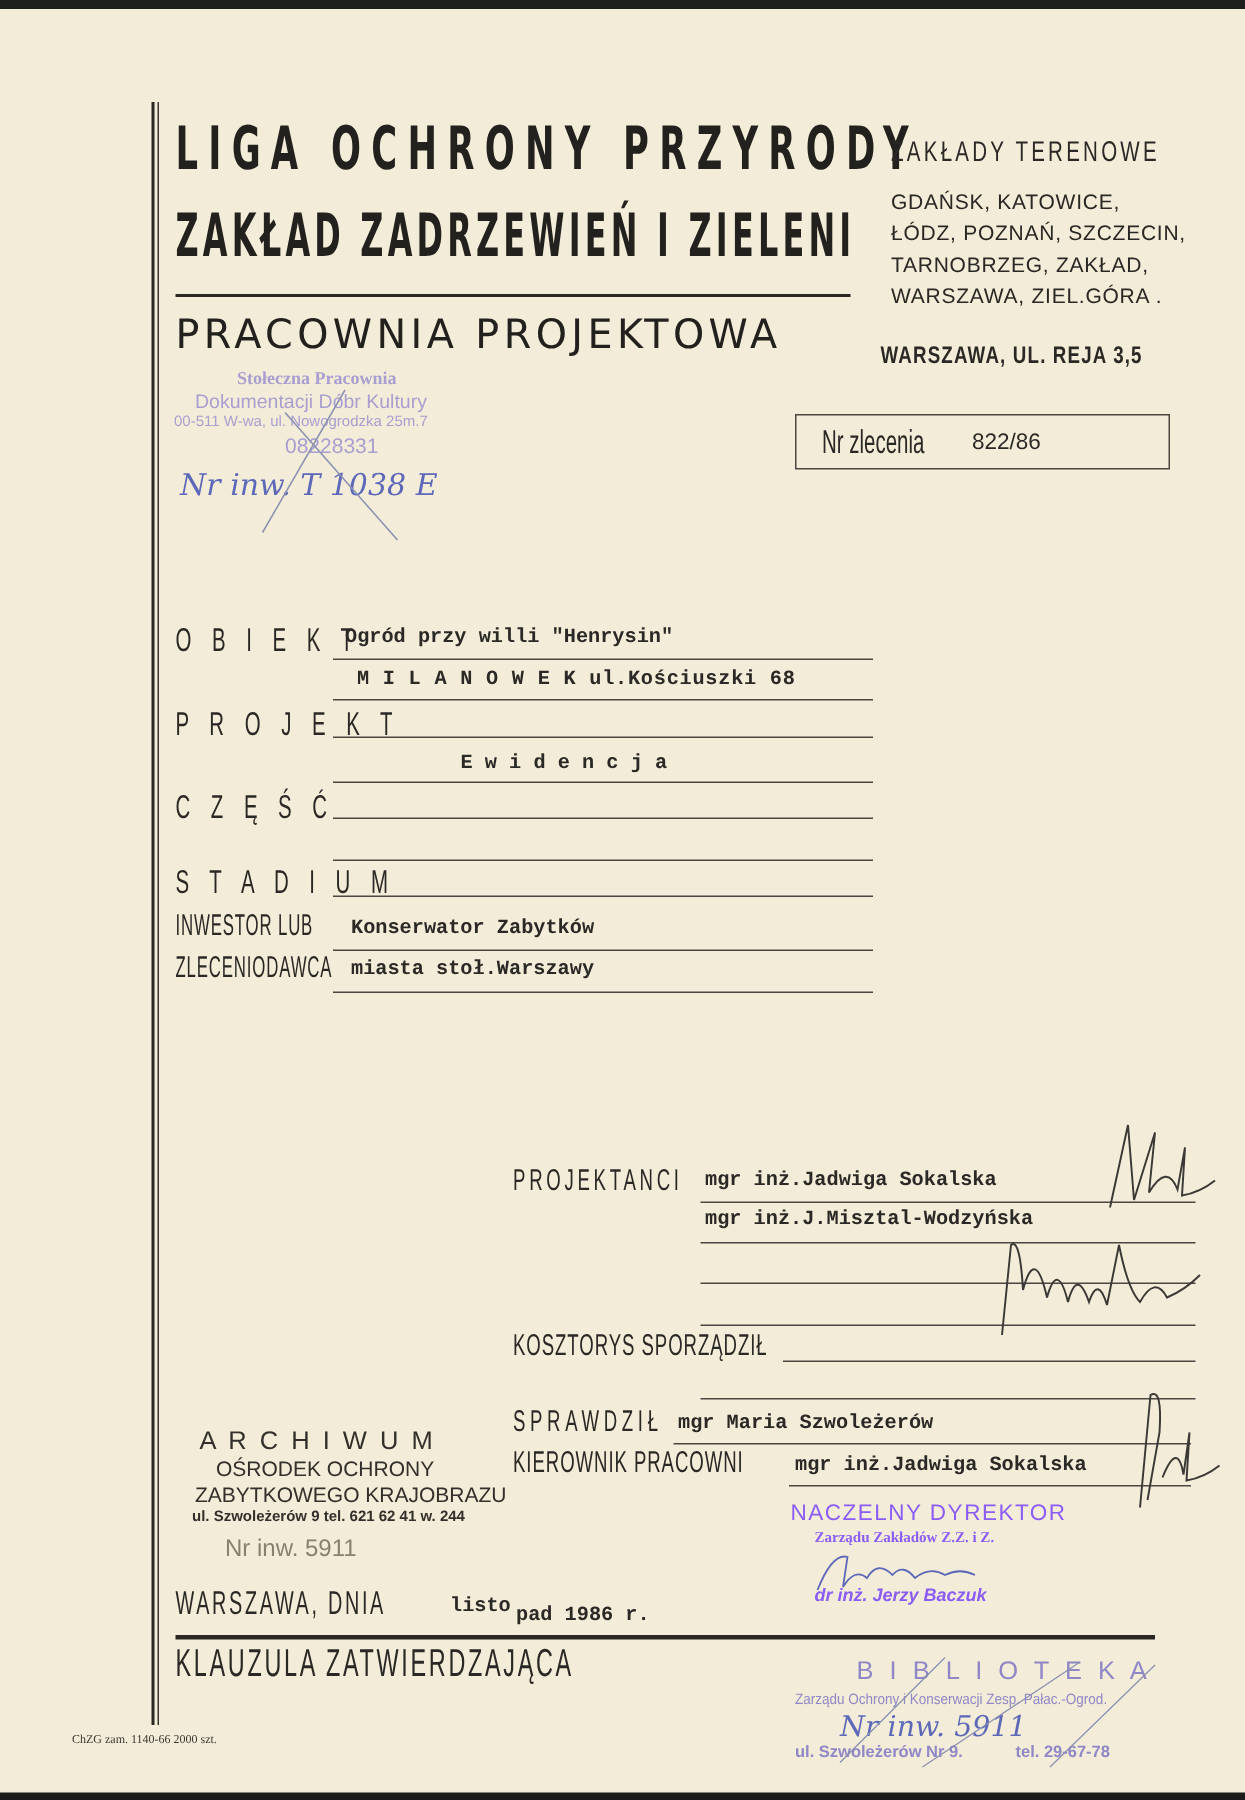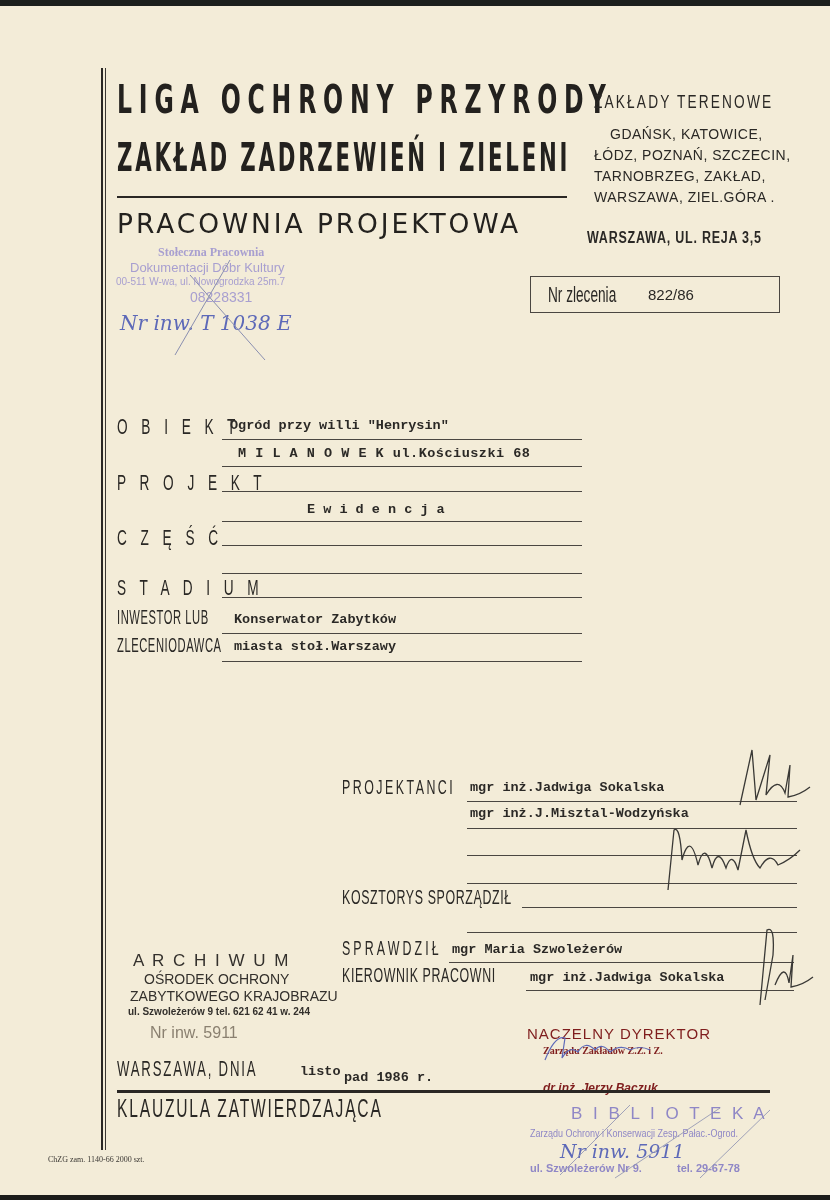--- a/index.html
+++ b/index.html
@@ -25,38 +25,38 @@
   .zt-city { left:594px; font-size:14px; letter-spacing:0.5px; color:#2a2825; white-space:nowrap; }
   .addr { left:587px; top:229px; font-size:16px; font-weight:bold; letter-spacing:1px; transform:scaleX(0.78); }
 
   .stamp-violet { color:#a89fd0; font-family:"Liberation Serif", serif; }
   .hand-blue { color:#5d69b8; font-family:"DejaVu Serif", serif; font-style:italic; }
 
   .lbl { font-size:22px; letter-spacing:8px; transform:scaleX(0.62); }
   .lbl-small { font-size:20px; letter-spacing:1px; transform:scaleX(0.56); }
   .lbl-med { font-size:20px; letter-spacing:2px; transform:scaleX(0.62); }
 
-  .green { color:#7f1d1d;margin-top:25px; }
+  .green { color:#8b5cf6; }
   .violet2 { color:#8f87c6; }
 </style>
 </head>
 <body>
 
 <div class="topbar"></div>
 <div class="botbar"></div>
 <div class="vrule"></div>
 <div class="vrule2"></div>
 
 <div class="abs stencil title1">LIGA OCHRONY PRZYRODY</div>
 <div class="abs stencil title2">ZAKŁAD ZADRZEWIEŃ I ZIELENI</div>
 <div class="thick" style="left:117px; top:196px; width:450px; height:2px;"></div>
 <div class="abs stencil title3">PRACOWNIA PROJEKTOWA</div>
 
 <div class="abs cond zt-head">ZAKŁADY TERENOWE</div>
-<div class="abs zt-city" style="top:126px;margin-left:16px;">GDAŃSK,  KATOWICE,</div>
+<div class="abs zt-city" style="top:126px;">GDAŃSK,  KATOWICE,</div>
 <div class="abs zt-city" style="top:147px;">ŁÓDZ, POZNAŃ, SZCZECIN,</div>
 <div class="abs zt-city" style="top:168px;">TARNOBRZEG, ZAKŁAD,</div>
 <div class="abs zt-city" style="top:189px;">WARSZAWA,  ZIEL.GÓRA .</div>
 <div class="abs cond addr">WARSZAWA, UL. REJA 3,5</div>
 
 <div class="abs stamp-violet" style="left:158px; top:245px; font-size:12px; font-weight:bold;">Stołeczna Pracownia</div>
 <div class="abs stamp-violet" style="left:130px; top:260px; font-size:13px; font-family:'Liberation Sans',sans-serif;">Dokumentacji Dóbr Kultury</div>
 <div class="abs stamp-violet" style="left:116px; top:276px; font-size:10px; font-family:'Liberation Sans',sans-serif;">00-511 W-wa, ul. Nowogrodzka 25m.7</div>
 <div class="abs stamp-violet" style="left:190px; top:289px; font-size:14px; font-family:'Liberation Sans',sans-serif;">08228331</div>
 <div class="abs hand-blue" style="left:120px; top:311px; font-size:20px;">Nr inw. T 1038 E</div>

